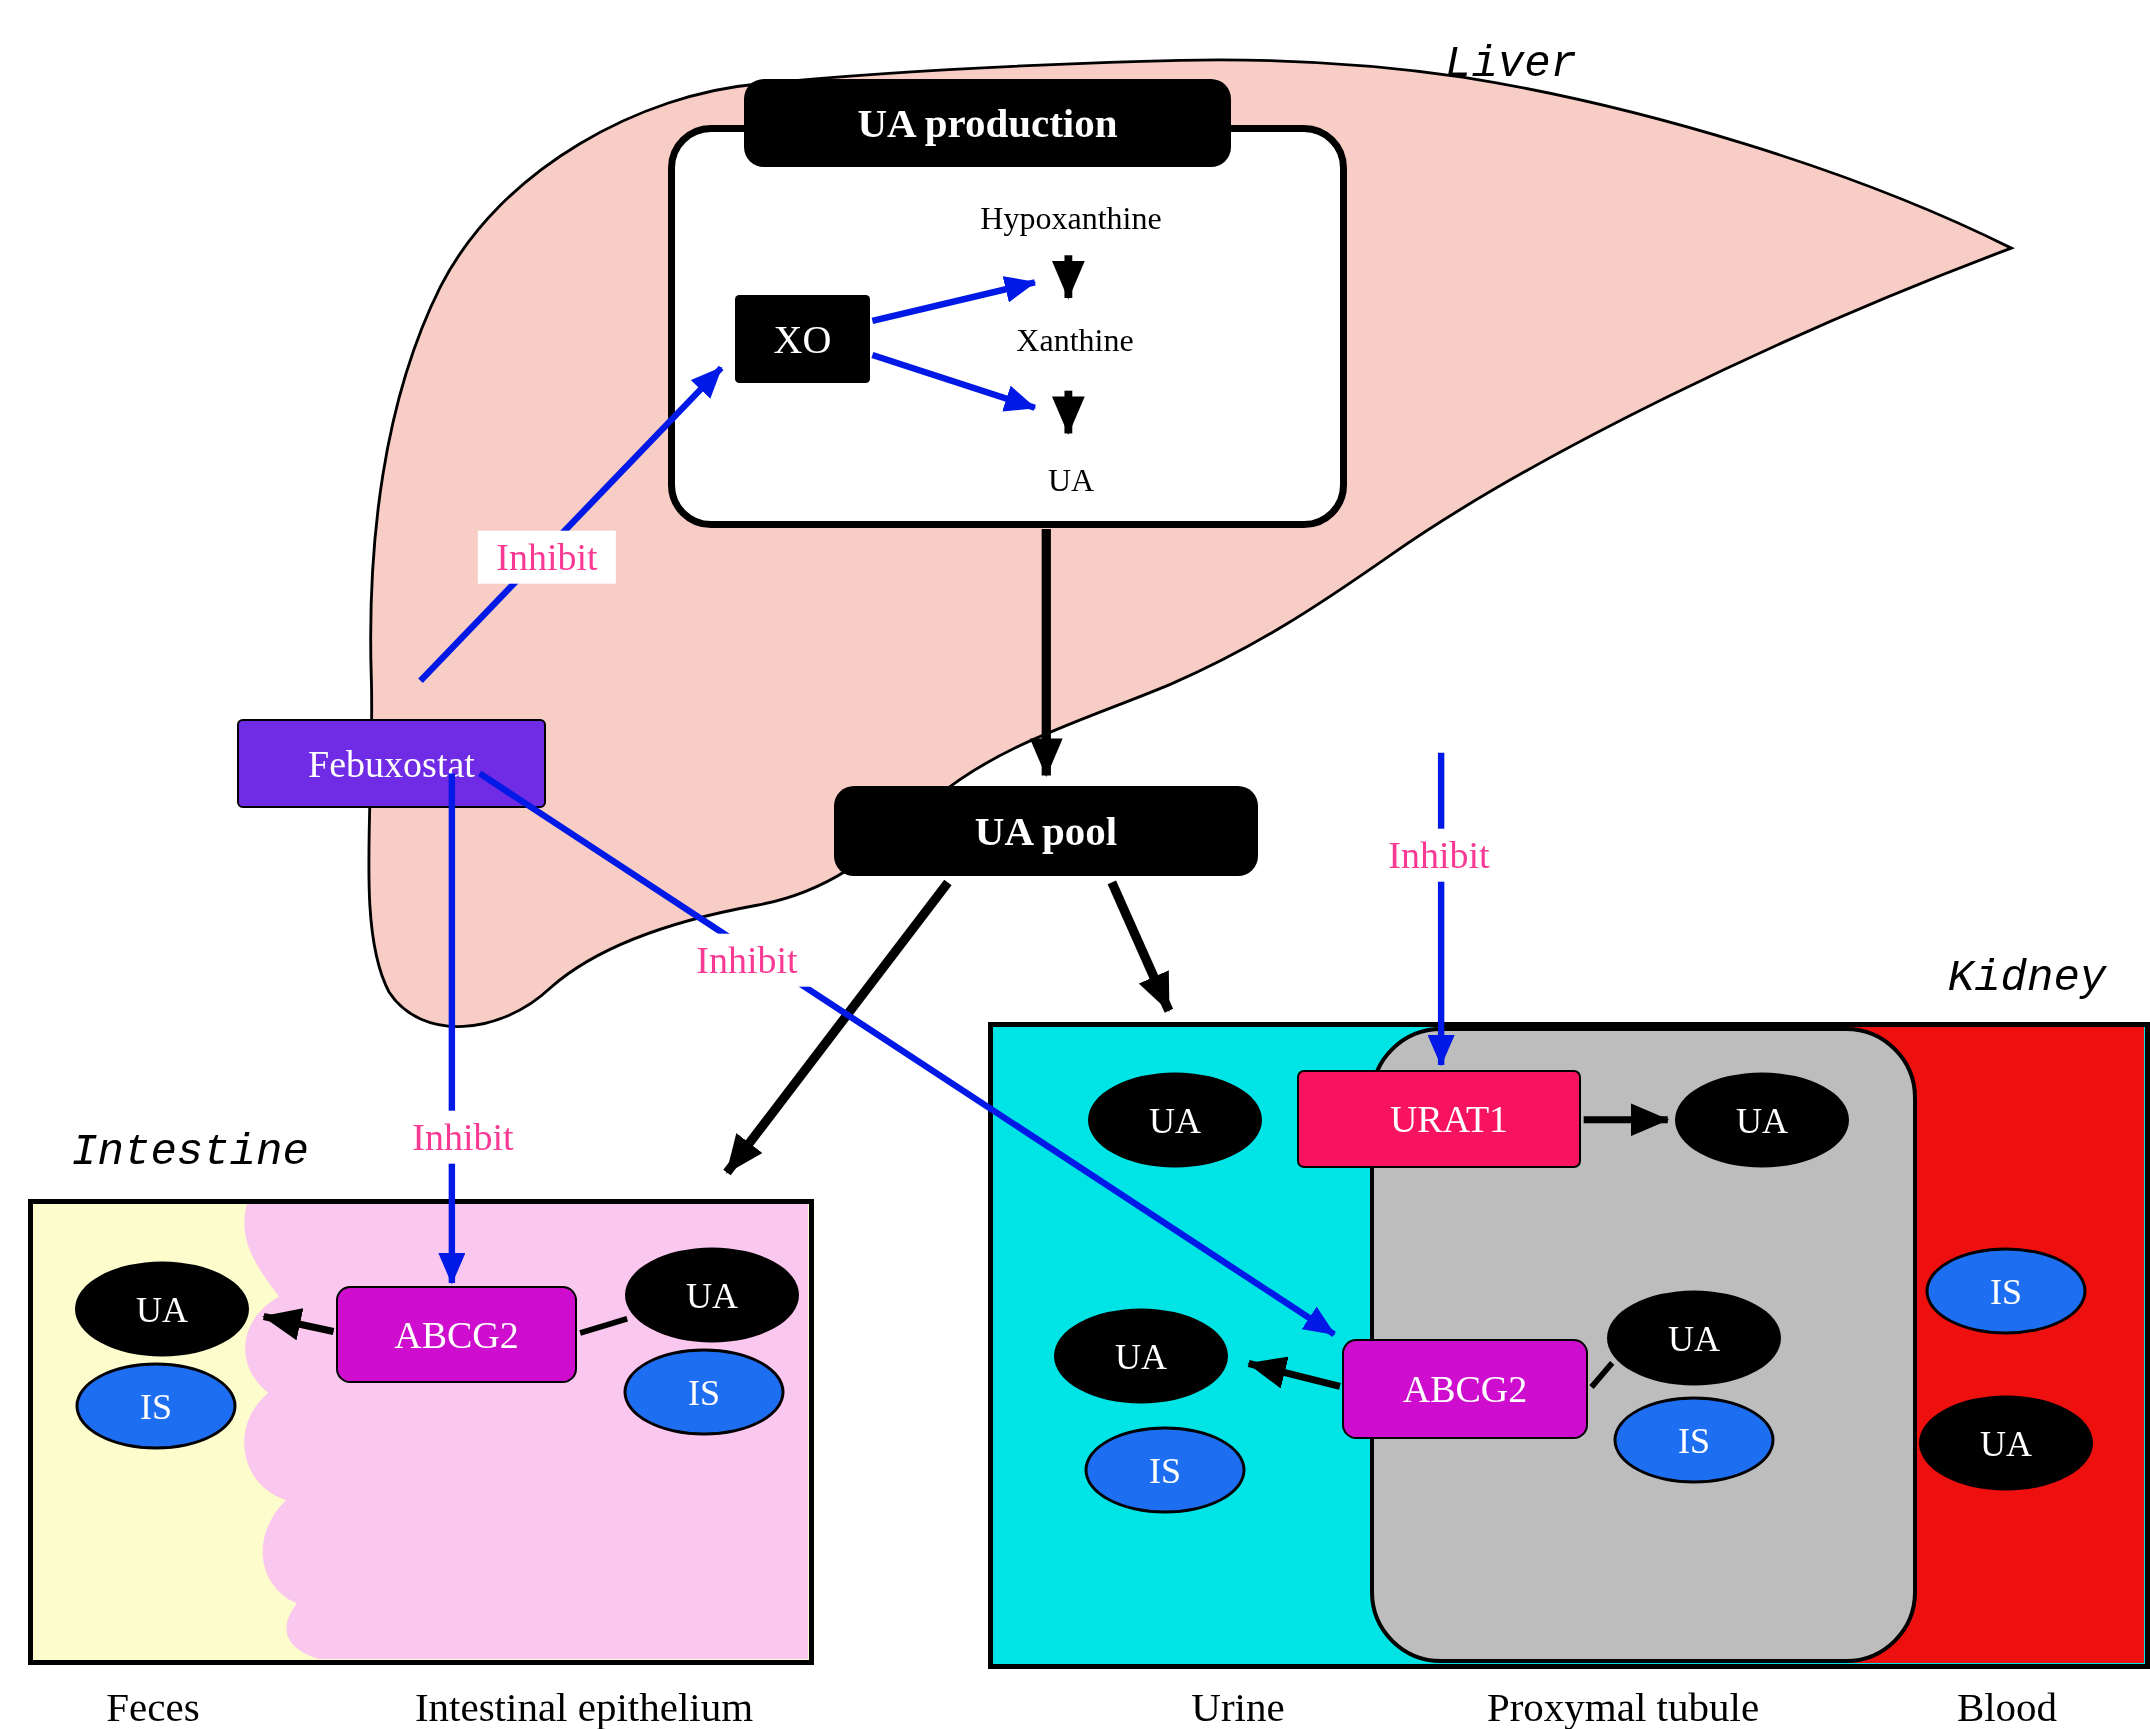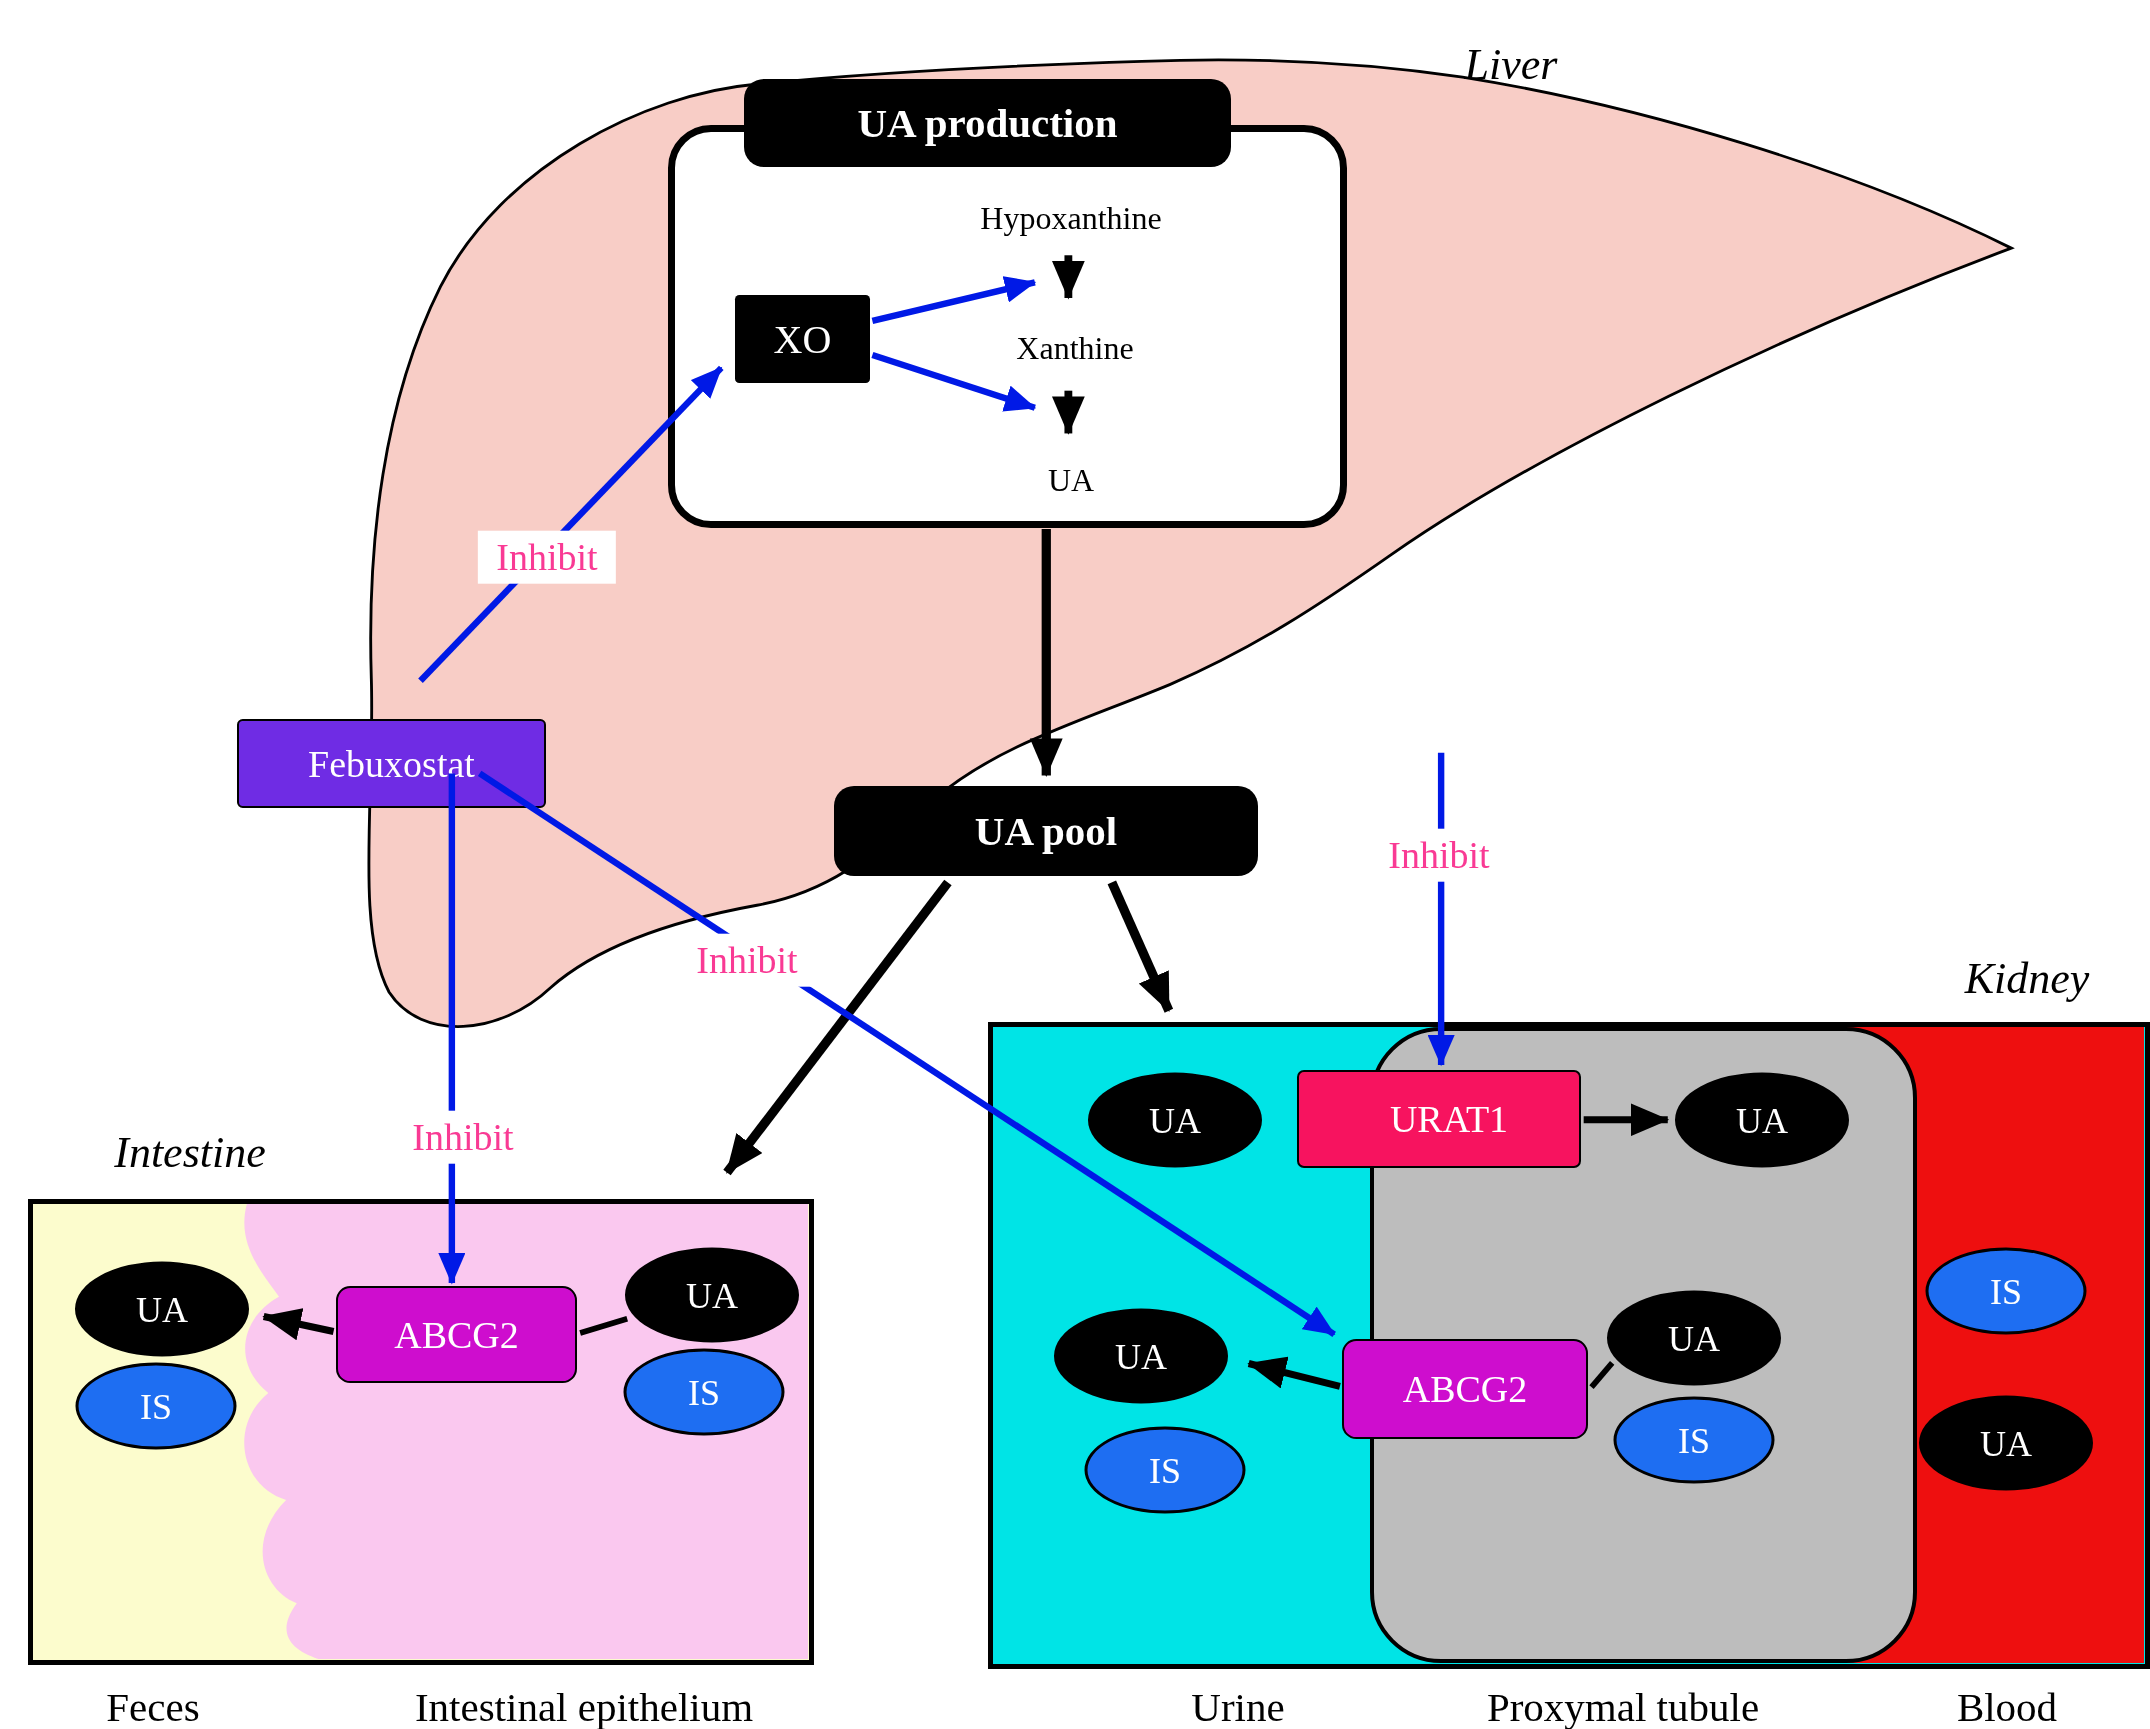--- a/index.html
+++ b/index.html
@@ -19,21 +19,21 @@
   .xo-box{background:#000;color:#fff;font-size:40px;border-radius:4.3px;text-align:right;}
   .metabolite{font-size:32px;transform:translate(-50%,-50%);white-space:nowrap;}
   .drug{color:#fff;font-size:38px;border:2.1px solid #000;border-radius:5.7px;}
   .transporter{color:#fff;font-size:38px;border:2.9px solid #000;border-radius:14.3px;background:var(--abcg2_bg);}
   .urat1{background:var(--urat1_bg);border-radius:7px;padding-left:20px;}
   .inhibit{
     position:absolute;transform:translate(-50%,-50%);
     background:#fff;color:var(--inhibit_text);
     font-size:38px;padding:4.3px 18.5px;white-space:nowrap;z-index:30;
   }
-  .organ-label{position:absolute;transform:translate(-50%,-50%);font-style:italic;font-size:44px;white-space:nowrap;z-index:8;}
+  .organ-label{position:absolute;transform:translate(-50%,-50%);font-style:italic;font-size:44px;white-space:nowrap;z-index:8;font-family:Liberation Mono, monospace;}
   .bottom-label{position:absolute;transform:translate(-50%,-50%);font-size:41px;white-space:nowrap;z-index:8;}
   .ellipse{
     position:absolute;transform:translate(-50%,-50%);
     display:flex;align-items:center;justify-content:center;
     border-radius:50%;color:#fff;font-size:36px;border:3.6px solid #000;box-sizing:border-box;
   }
   .ua-ell{background:#000;width:174px;height:95px;}
   .is-ell{background:var(--is_bg);width:161px;height:87px;}
   .prod-box{
     position:absolute;left:668px;top:125px;width:679px;height:403px;
@@ -56,21 +56,21 @@
          C 1902 86, 1752 80, 1602 86 C 1402 92, 1202 104, 1060 118 Z" style="fill:var(--liver_fill);stroke:#000;stroke-width:4;"></path>
   </svg>
 
   <div class="organ-label" style="left:1511px;top:64px;">Liver</div>
   <div class="organ-label" style="left:2027px;top:978px;">Kidney</div>
   <div class="organ-label" style="left:190px;top:1152px;">Intestine</div>
 
   <div class="prod-box"></div>
   <div class="box pill-black z6" style="left:744px;top:79px;width:487px;height:88px;">UA production</div>
   <div class="metabolite abs z6" style="left:1071px;top:218px;">Hypoxanthine</div>
-  <div class="metabolite abs z6" style="left:1075px;top:348px;">Xanthine</div>
+  <div class="metabolite abs z6" style="left:1075px;top:340px;">Xanthine</div>
   <div class="metabolite abs z6" style="left:1071px;top:480px;">UA</div>
   <div class="box xo-box z6" style="left:735px;top:295px;width:135px;height:88px;">XO</div>
 
   <div class="box pill-black z6" style="left:834px;top:786px;width:424px;height:90px;">UA pool</div>
 
   <div class="box drug z6" style="left:237px;top:719px;width:309px;height:89px;background:var(--febuxostat_bg);">Febuxostat</div>
 
   <div class="compartment" style="left:28px;top:1199px;width:786px;height:466px;background:var(--feces_bg);">
     <svg style="position:absolute;left:0;top:0;width:775px;height:455px;" viewBox="0 0 1087 638">
       <path d="M 300 0 C 285 55, 320 95, 345 130 C 290 160, 280 225, 330 265

